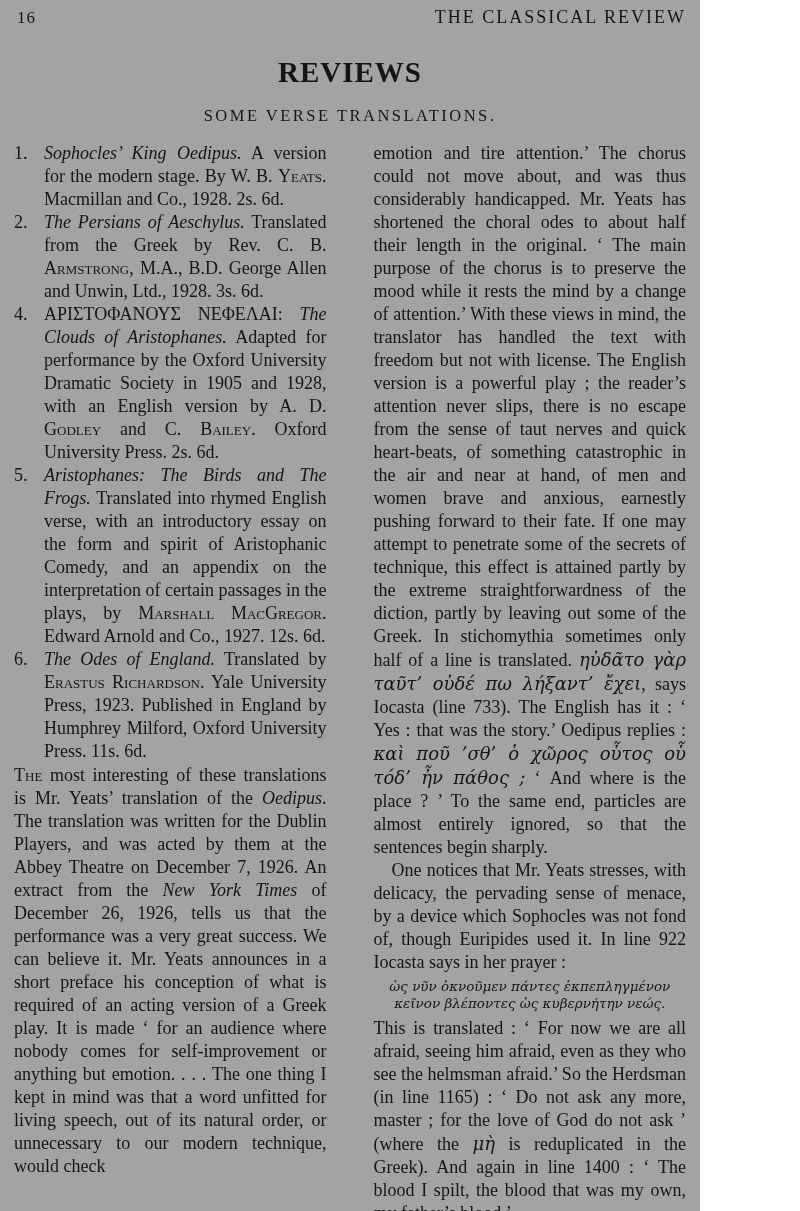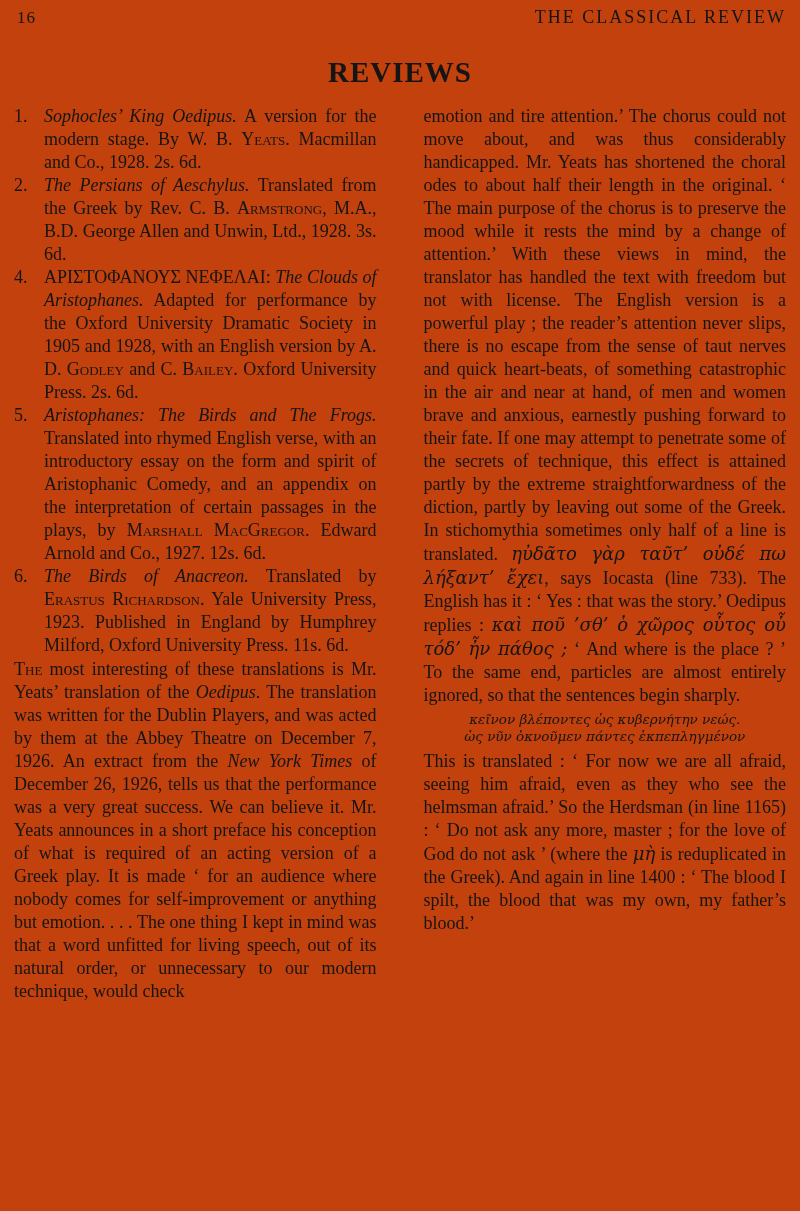--- a/index.html
+++ b/index.html
@@ -1,20 +1,20 @@
 <!DOCTYPE html>
 <html><head>
 <meta charset="utf-8">
 <style>
   * { box-sizing: border-box; }
   html, body { margin: 0; padding: 0; background: #ffffff; }
   .page {
-    width: 800px; height: 1211px; overflow: hidden;
+    width: 700px; height: 1211px; overflow: hidden;
     padding: 6px 14px 0 14px;
-    background: #c2410c; color: #151515;
+    background: #a3a3a3; color: #151515;
     font-family: "Liberation Serif", "DejaVu Serif", serif;
   }
   .hdr { position: relative; height: 26px; }
   .hdr .pn { position: absolute; left: 3px; top: 2px; font-size: 17px; letter-spacing: 1px; }
   .hdr .jt { text-align: right; font-size: 18px; letter-spacing: 2px; padding-top: 1px; }
   .reviews-title {
     text-align: center; font-size: 29px; font-weight: bold;
     letter-spacing: 1px; margin: 24px 0 4px 0;
   }
   .article-title {
@@ -39,36 +39,38 @@
 </head>
 <body>
 
 <div class="page">
   <div class="hdr">
     <span class="pn">16</span>
     <div class="jt">THE CLASSICAL REVIEW</div>
   </div>
 
   <h1 class="reviews-title">REVIEWS</h1>
+  <h2 class="article-title">SOME VERSE TRANSLATIONS.</h2>
 
   <div class="cols">
     <div class="col">
       <div>
           <div class="book-item"><span class="num">1.</span><span><span class="i">Sophocles’ King Oedipus.</span><span> A version for the modern stage. By W. B. </span><span class="sc">Yeats</span><span>. Macmillan and Co., 1928. 2s. 6d.</span></span></div>
           <div class="book-item"><span class="num">2.</span><span><span class="i">The Persians of Aeschylus.</span><span> Translated from the Greek by Rev. C. B. </span><span class="sc">Armstrong</span><span>, M.A., B.D. George Allen and Unwin, Ltd., 1928. 3s. 6d.</span></span></div>
           <div class="book-item"><span class="num">4.</span><span><span>ΑΡΙΣΤΟΦΑΝΟΥΣ ΝΕΦΕΛΑΙ: </span><span class="i">The Clouds of Aristophanes.</span><span> Adapted for performance by the Oxford University Dramatic Society in 1905 and 1928, with an English version by A. D. </span><span class="sc">Godley</span><span> and C. </span><span class="sc">Bailey</span><span>. Oxford University Press. 2s. 6d.</span></span></div>
           <div class="book-item"><span class="num">5.</span><span><span class="i">Aristophanes: The Birds and The Frogs.</span><span> Translated into rhymed English verse, with an introductory essay on the form and spirit of Aristophanic Comedy, and an appendix on the interpretation of certain passages in the plays, by </span><span class="sc">Marshall MacGregor</span><span>. Edward Arnold and Co., 1927. 12s. 6d.</span></span></div>
-          <div class="book-item"><span class="num">6.</span><span><span class="i">The Birds of Anacreon.</span><span> Translated by </span><span class="sc">Erastus Richardson</span><span>. Yale University Press, 1923. Published in England by Humphrey Milford, Oxford University Press. 11s. 6d.</span></span></div>
+          <div class="book-item"><span class="num">6.</span><span><span class="i">The Odes of England.</span><span> Translated by </span><span class="sc">Erastus Richardson</span><span>. Yale University Press, 1923. Published in England by Humphrey Milford, Oxford University Press. 11s. 6d.</span></span></div>
         </div>
       <div class="left-body">
           <p class="para"><span class="sc">The</span><span> most interesting of these translations is Mr. Yeats’ translation of the </span><span class="i">Oedipus</span><span>. The translation was written for the Dublin Players, and was acted by them at the Abbey Theatre on December 7, 1926. An extract from the </span><span class="i">New York Times</span><span> of December 26, 1926, tells us that the performance was a very great success. We can believe it. Mr. Yeats announces in a short preface his conception of what is required of an acting version of a Greek play. It is made ‘ for an audience where nobody comes for self-improvement or anything but emotion. . . . The one thing I kept in mind was that a word unfitted for living speech, out of its natural order, or unnecessary to our modern technique, would check</span></p>
         </div>
     </div>
     <div class="col">
         <p class="para"><span>emotion and tire attention.’ The chorus could not move about, and was thus considerably handicapped. Mr. Yeats has shortened the choral odes to about half their length in the original. ‘ The main purpose of the chorus is to preserve the mood while it rests the mind by a change of attention.’ With these views in mind, the translator has handled the text with freedom but not with license. The English version is a powerful play ; the reader’s attention never slips, there is no escape from the sense of taut nerves and quick heart-beats, of something catastrophic in the air and near at hand, of men and women brave and anxious, earnestly pushing forward to their fate. If one may attempt to penetrate some of the secrets of technique, this effect is attained partly by the extreme straightforwardness of the diction, partly by leaving out some of the Greek. In stichomythia sometimes only half of a line is translated. </span><span class="gk">ηὐδᾶτο γὰρ ταῦτ’ οὐδέ πω λήξαντ’ ἔχει</span><span>, says Iocasta (line 733). The English has it : ‘ Yes : that was the story.’ Oedipus replies : </span><span class="gk">καὶ ποῦ ’σθ’ ὁ χῶρος οὗτος οὗ τόδ’ ἦν πάθος ;</span><span> ‘ And where is the place ? ’ To the same end, particles are almost entirely ignored, so that the sentences begin sharply.</span></p>
+        <p class="para indent"><span>One notices that Mr. Yeats stresses, with delicacy, the pervading sense of menace, by a device which Sophocles was not fond of, though Euripides used it. In line 922 Iocasta says in her prayer :</span></p>
         <div class="verse">
+          <div class="gk">ὡς νῦν ὀκνοῦμεν πάντες ἐκπεπληγμένον</div>
           <div class="gk">κεῖνον βλέποντες ὡς κυβερνήτην νεώς.</div>
-          <div class="gk">ὡς νῦν ὀκνοῦμεν πάντες ἐκπεπληγμένον</div>
         </div>
         <p class="para"><span>This is translated : ‘ For now we are all afraid, seeing him afraid, even as they who see the helmsman afraid.’ So the Herdsman (in line 1165) : ‘ Do not ask any more, master ; for the love of God do not ask ’ (where the </span><span class="gk">μὴ</span><span> is reduplicated in the Greek). And again in line 1400 : ‘ The blood I spilt, the blood that was my own, my father’s blood.’</span></p>
       </div>
   </div>
 </div>
 
 </body></html>

